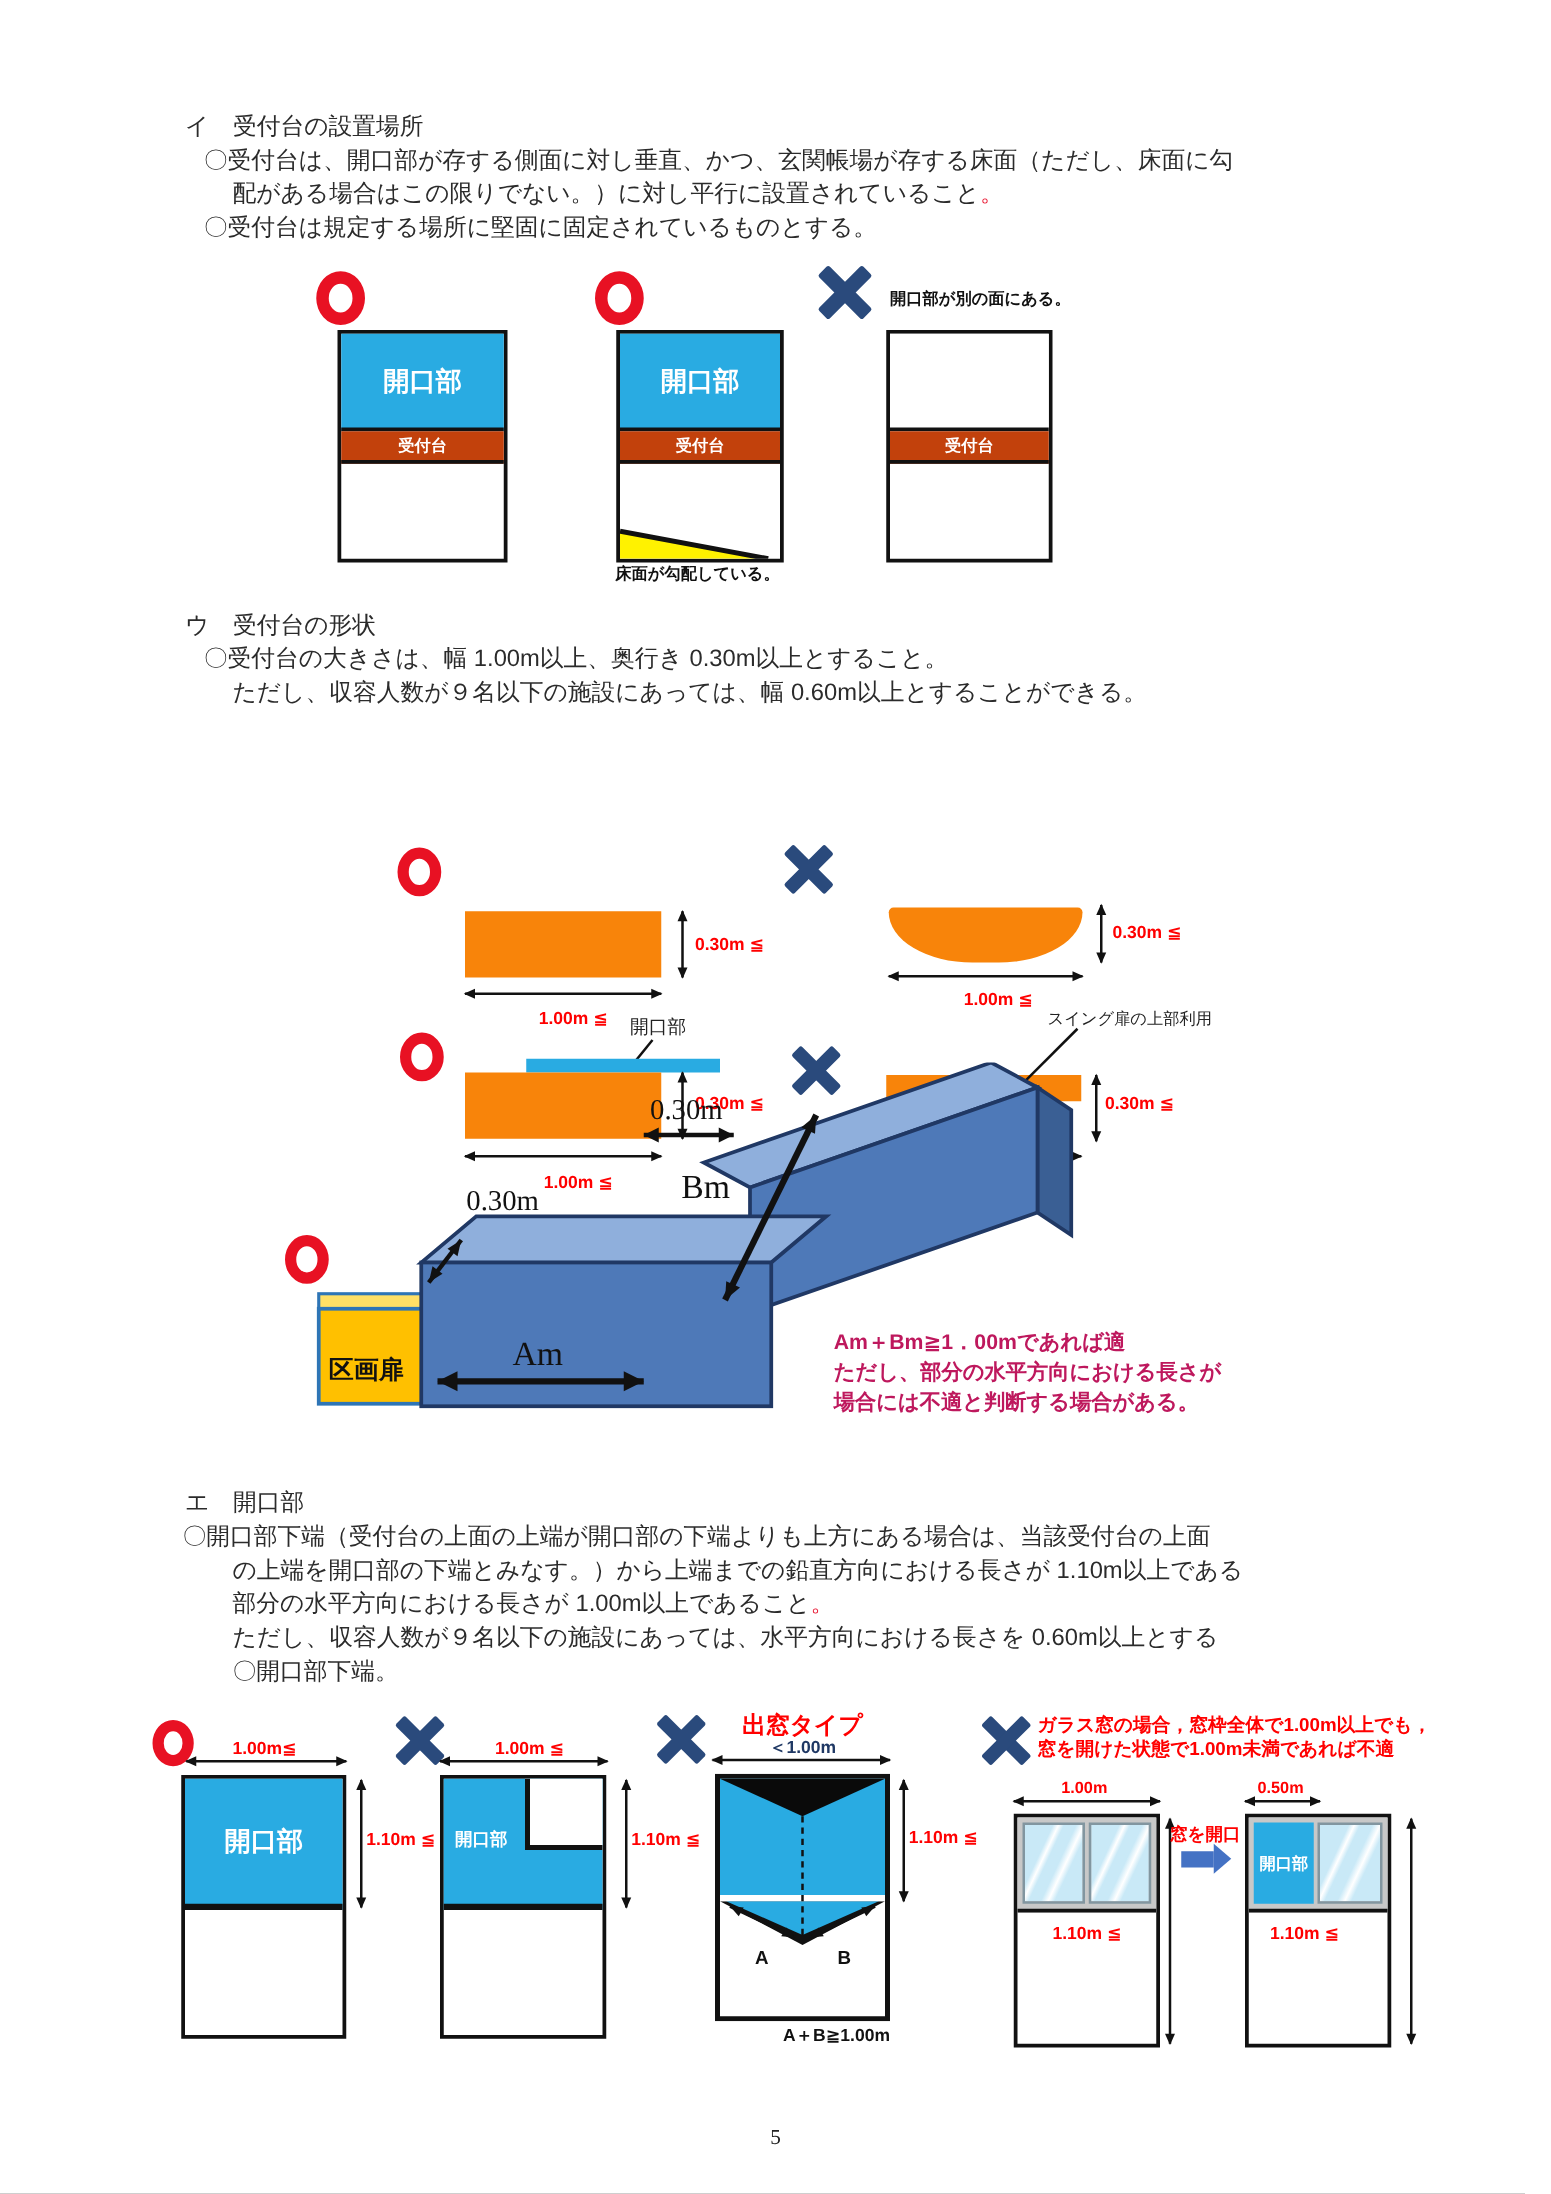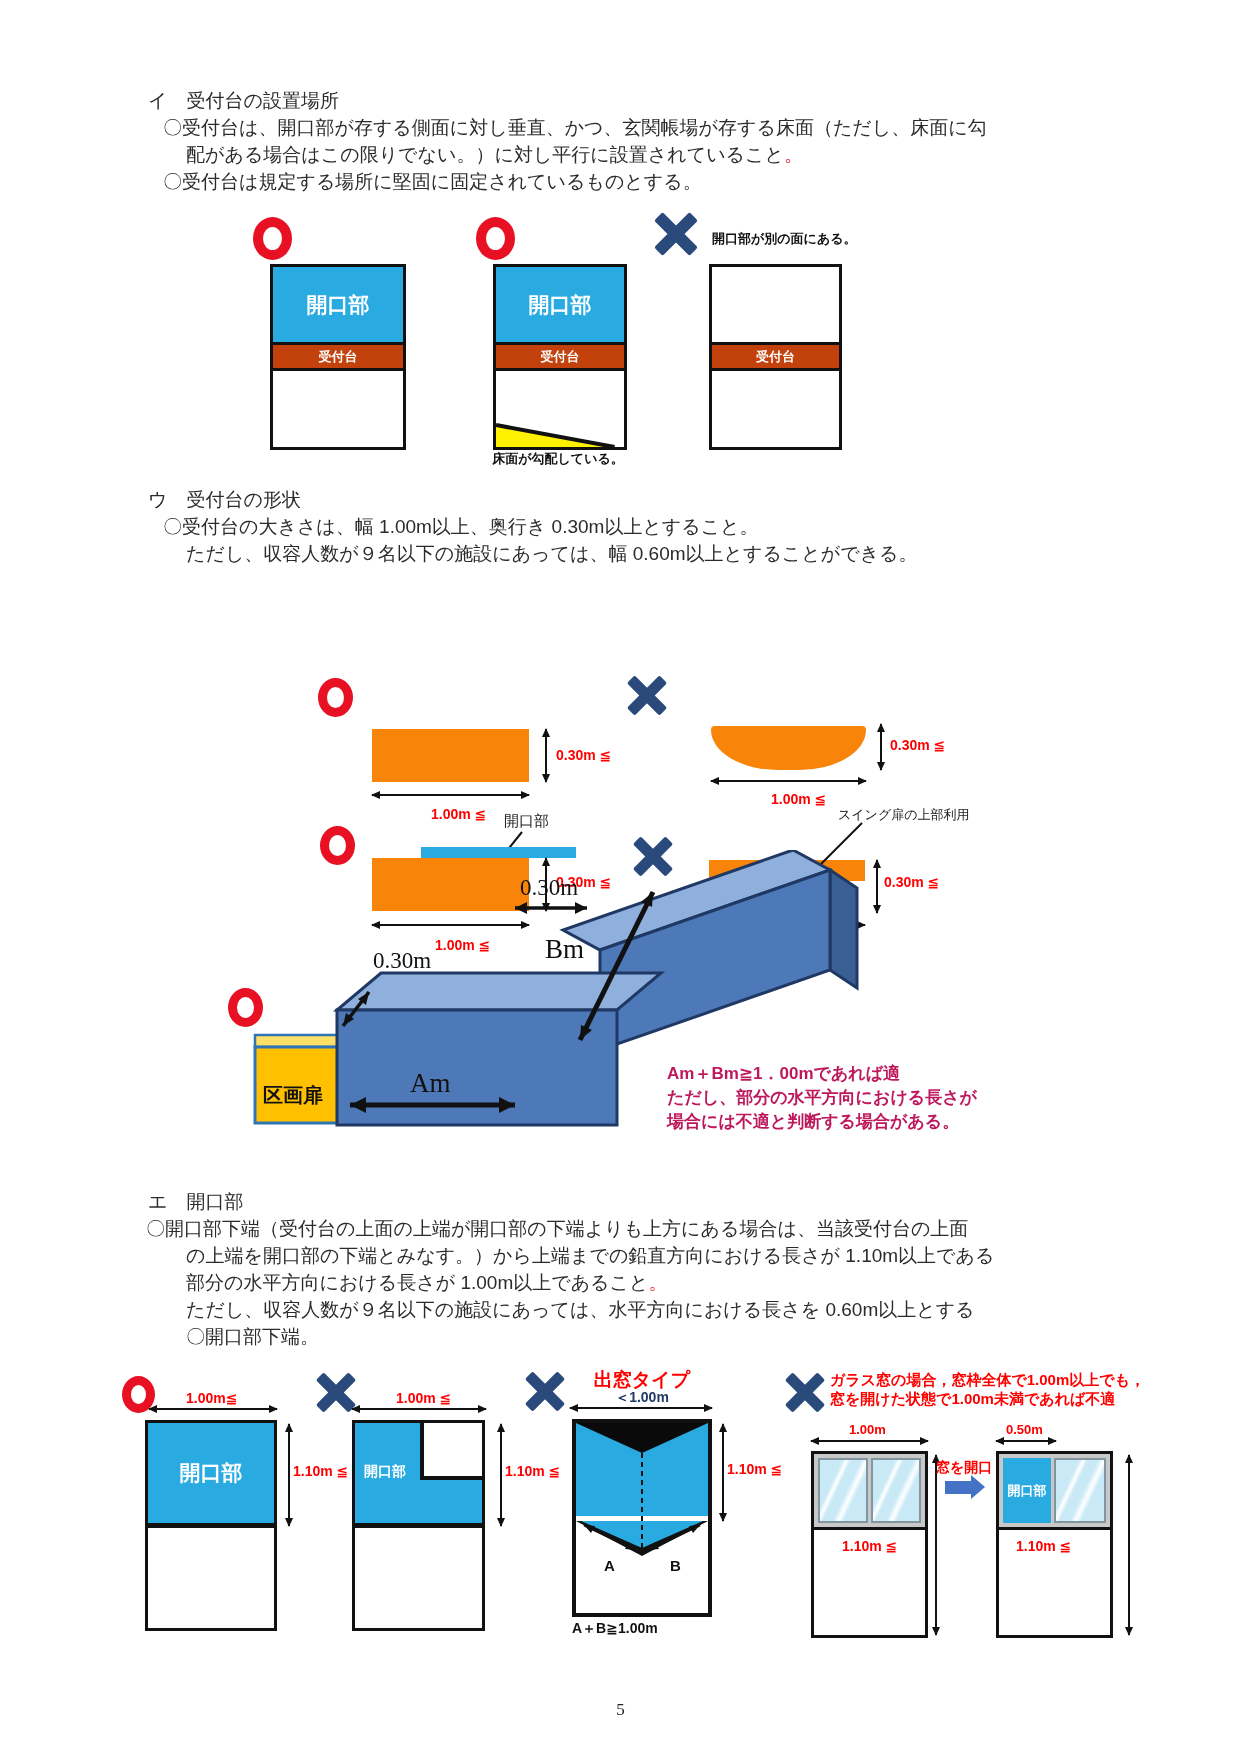--- a/index.html
+++ b/index.html
@@ -208,21 +208,21 @@
     <line x1="70" y1="34" x2="70" y2="133" stroke="#111" stroke-width="2" stroke-dasharray="5,4"></line>
     <line x1="12" y1="106" x2="64" y2="131" stroke="#111" stroke-width="2.5"></line>
     <polygon points="12,106 19,114 23,107" fill="#111"></polygon>
     <polygon points="64,131 53,130 57,123" fill="#111"></polygon>
     <line x1="76" y1="131" x2="128" y2="106" stroke="#111" stroke-width="2.5"></line>
     <polygon points="76,131 87,130 83,123" fill="#111"></polygon>
     <polygon points="128,106 121,114 117,107" fill="#111"></polygon>
     <text x="32" y="152" font-size="15" font-weight="bold" fill="#111" font-family="Liberation Sans, DejaVu Sans, sans-serif">A</text>
     <text x="98" y="152" font-size="15" font-weight="bold" fill="#111" font-family="Liberation Sans, DejaVu Sans, sans-serif">B</text>
   </svg>
-  <div class="abs" style="left:572px;top:1620px;width:140px;text-align:left;font-size:14px;font-weight:bold;color:#111;">A＋B≧1.00m</div>
+  <div class="abs" style="left:572px;top:1620px;width:140px;text-align:right;font-size:14px;font-weight:bold;color:#111;">A＋B≧1.00m</div>
   <div class="va" style="left:722px;top:1424px;height:97px;"></div>
   <div class="dim" style="left:727px;top:1461px;">1.10m ≦</div>
 
   <div class="xm small" style="left:786px;top:1373px;width:40px;height:40px;"></div>
   <div class="abs" style="left:830px;top:1371px;font-size:15px;font-weight:bold;color:#ff0000;">ガラス窓の場合，窓枠全体で1.00m以上でも，</div>
   <div class="abs" style="left:830px;top:1390px;font-size:15px;font-weight:bold;color:#ff0000;">窓を開けた状態で1.00m未満であれば不適</div>
 
   <div class="dim" style="left:849px;top:1422px;font-size:13px;">1.00m</div>
   <div class="ha" style="left:811px;top:1440px;width:117px;"></div>
   <div class="win" style="left:811px;top:1451px;width:117px;height:187px;">

